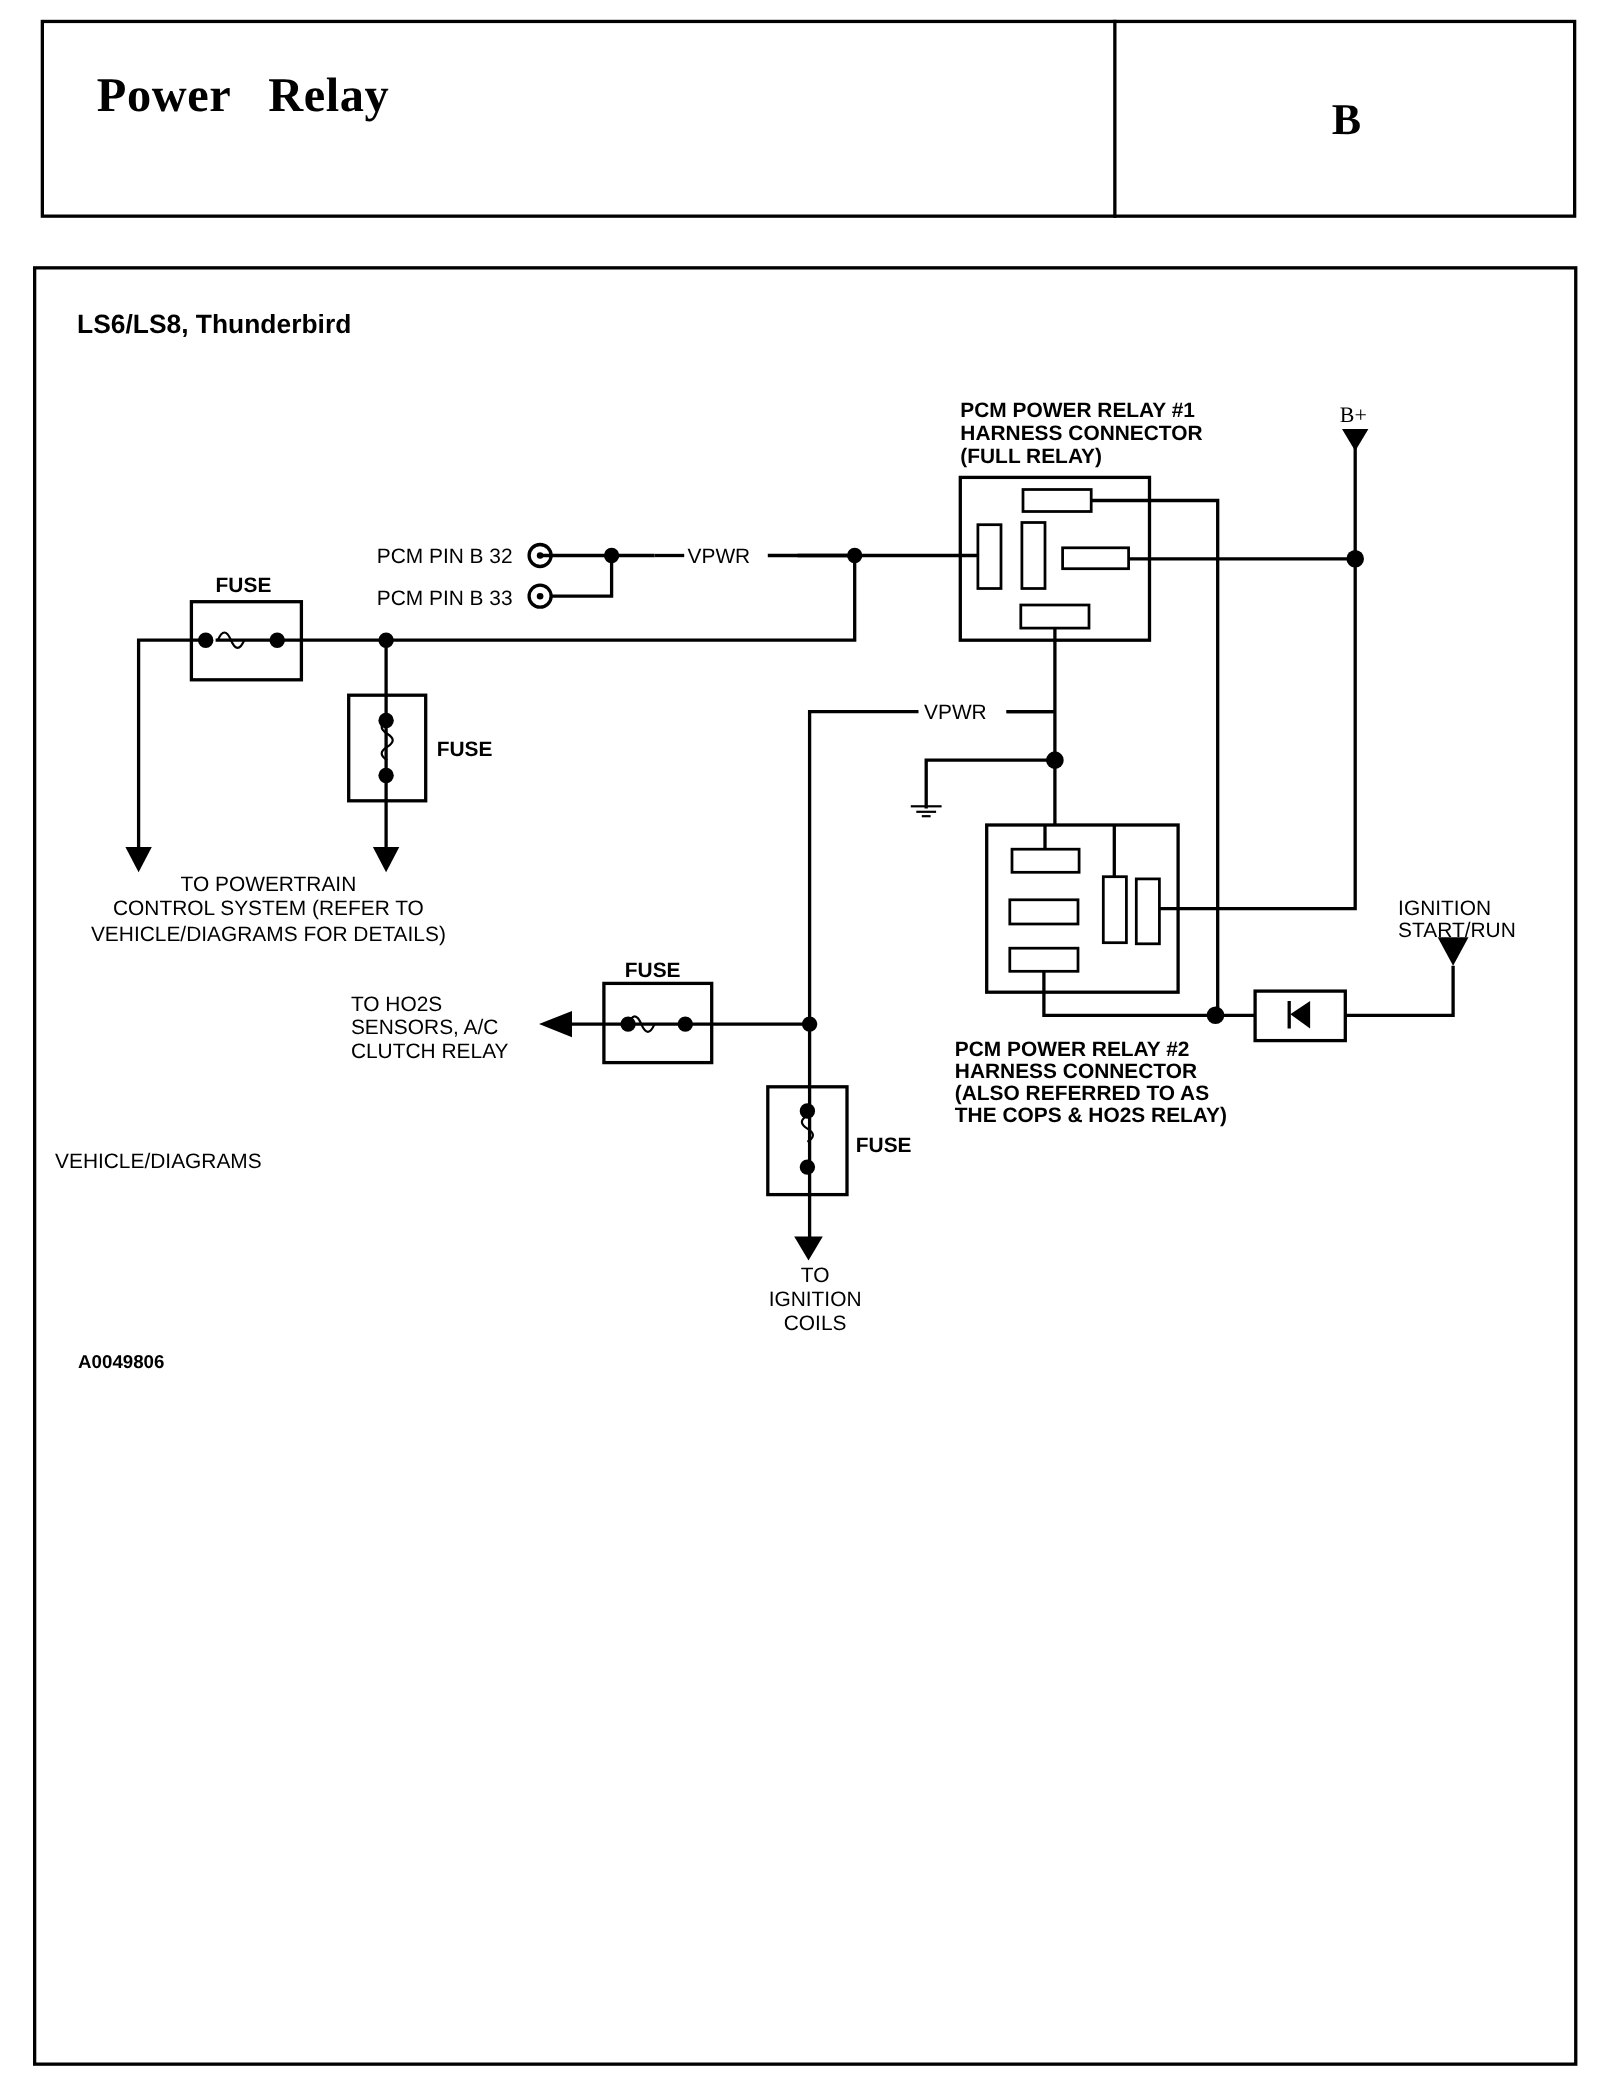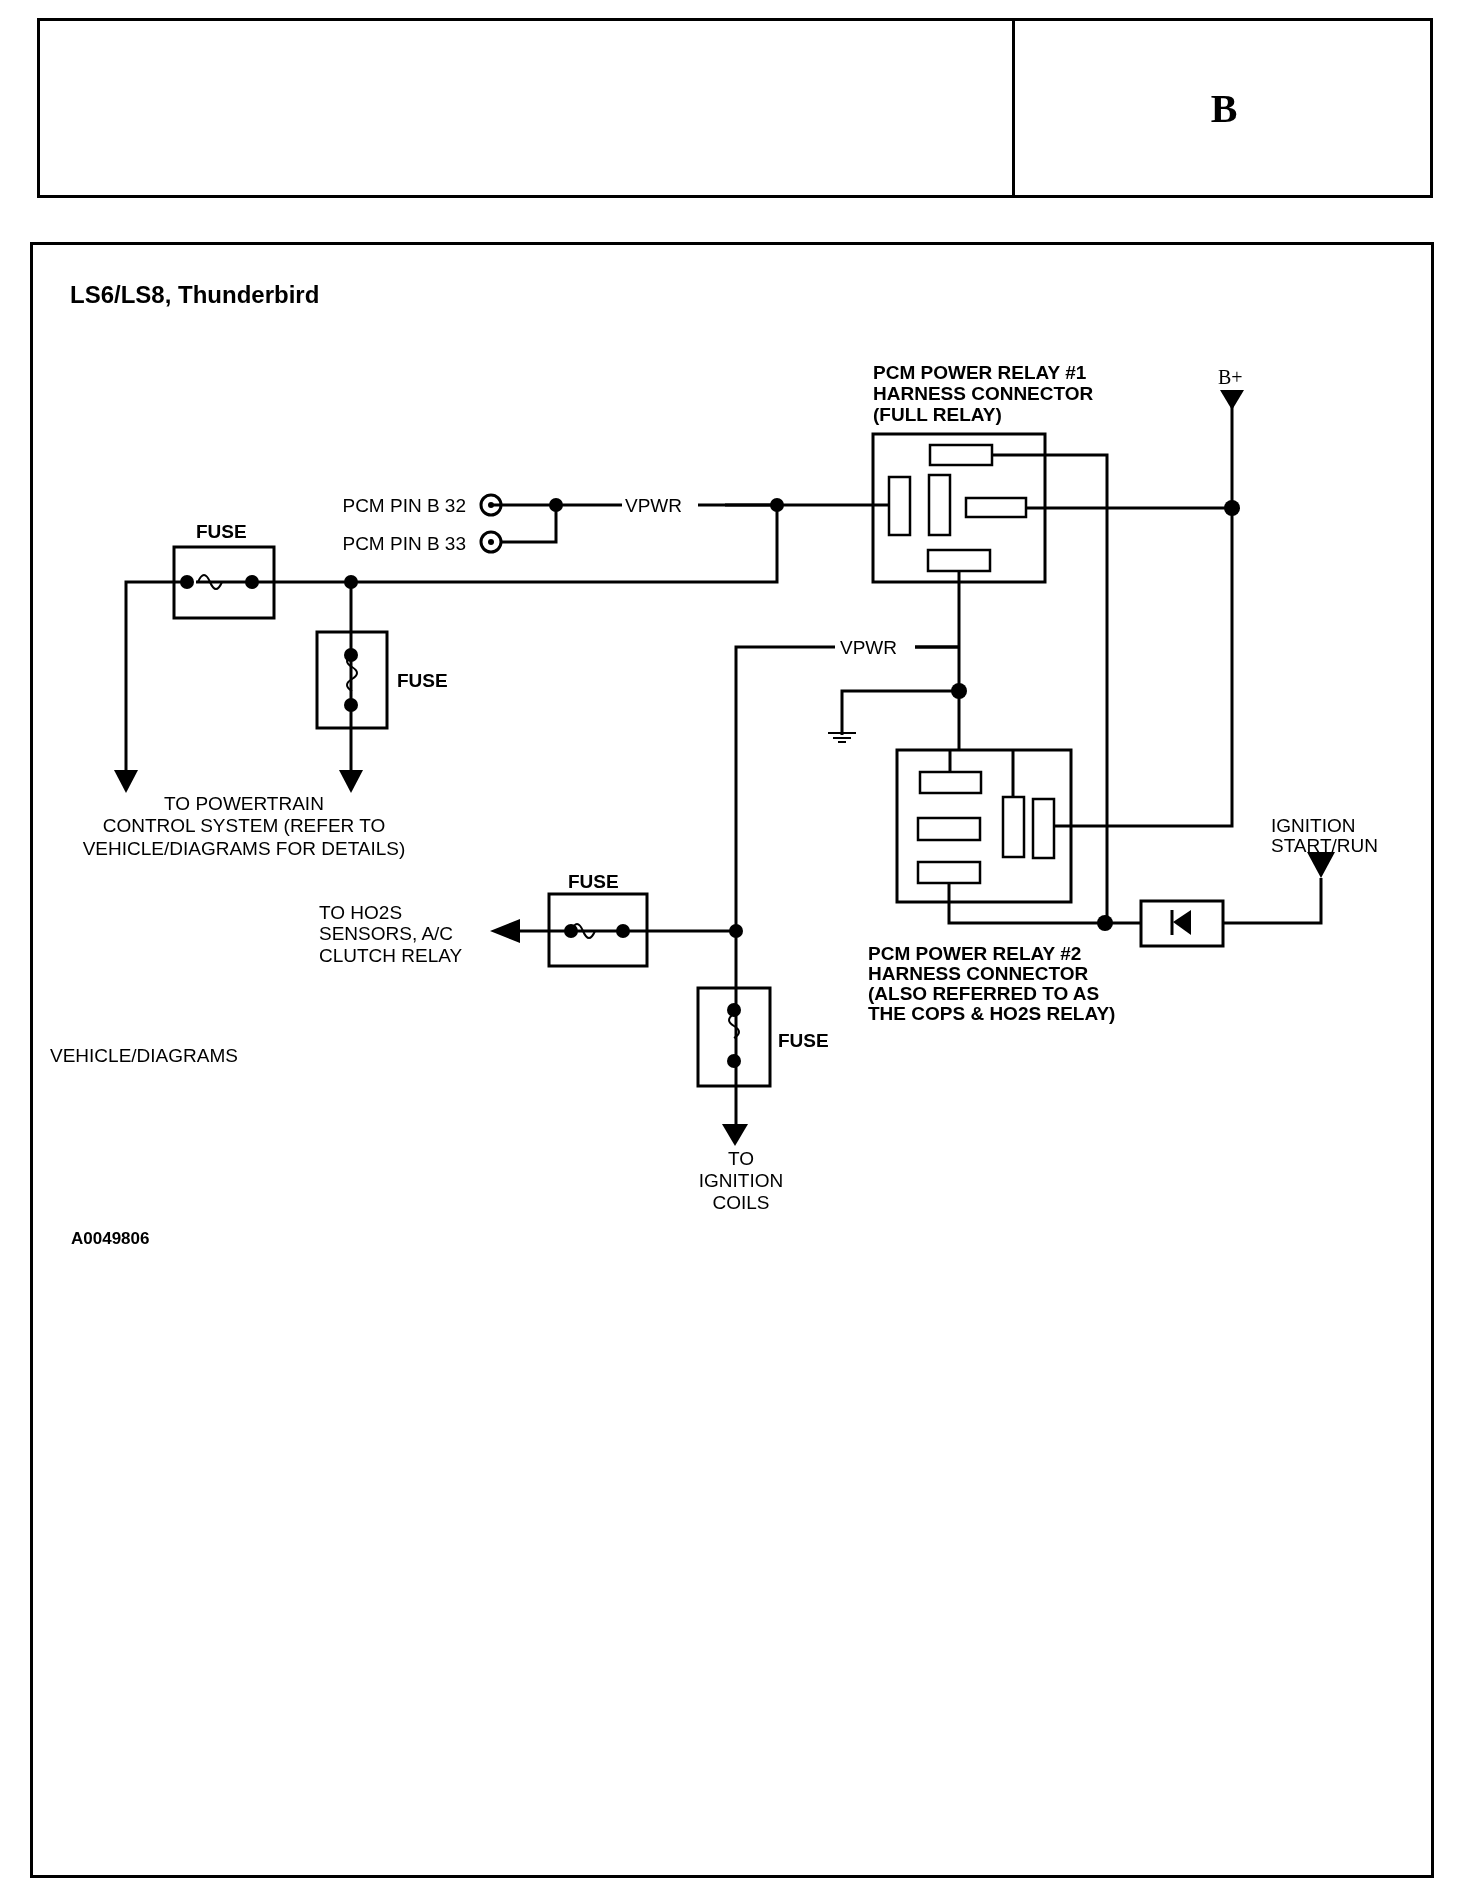--- a/index.html
+++ b/index.html
@@ -13,21 +13,21 @@
   svg text { font-family: "Liberation Sans", sans-serif; fill: #000; }
   .lbl { font-size: 19px; }
   .blbl { font-size: 19px; font-weight: bold; }
   .sub { font-size: 24px; font-weight: bold; }
 </style>
 </head>
 <body>
 
 <div class="header-box"></div>
 <div class="header-divider"></div>
-<div class="title"></div>
+<div class="title"><div>Power   Relay</div></div>
 <div class="section-letter">B</div>
 
 <div class="diagram-box"></div>
 
 <svg class="diagram" width="1472" height="1896" viewBox="0 0 1472 1896">
   <g stroke="#000" stroke-width="3" fill="none">
 
     <rect x="873" y="434" width="172" height="148"></rect>
     <rect x="930" y="445" width="62" height="20" stroke-width="2.5"></rect>
     <rect x="889" y="477" width="21" height="58" stroke-width="2.5"></rect>

